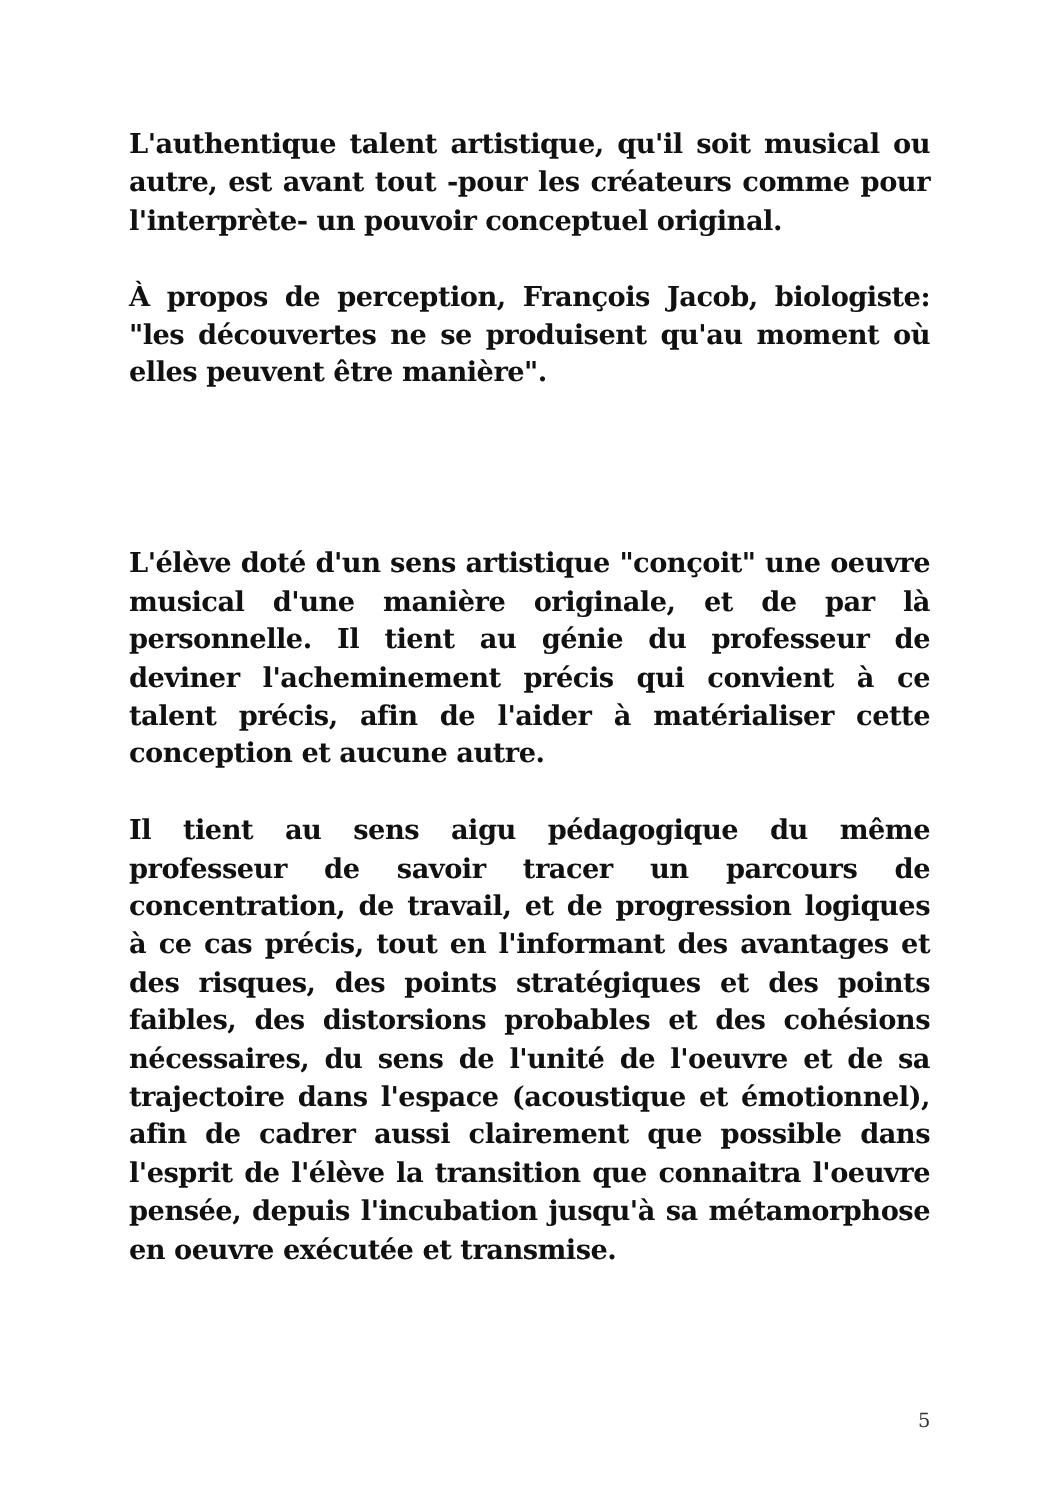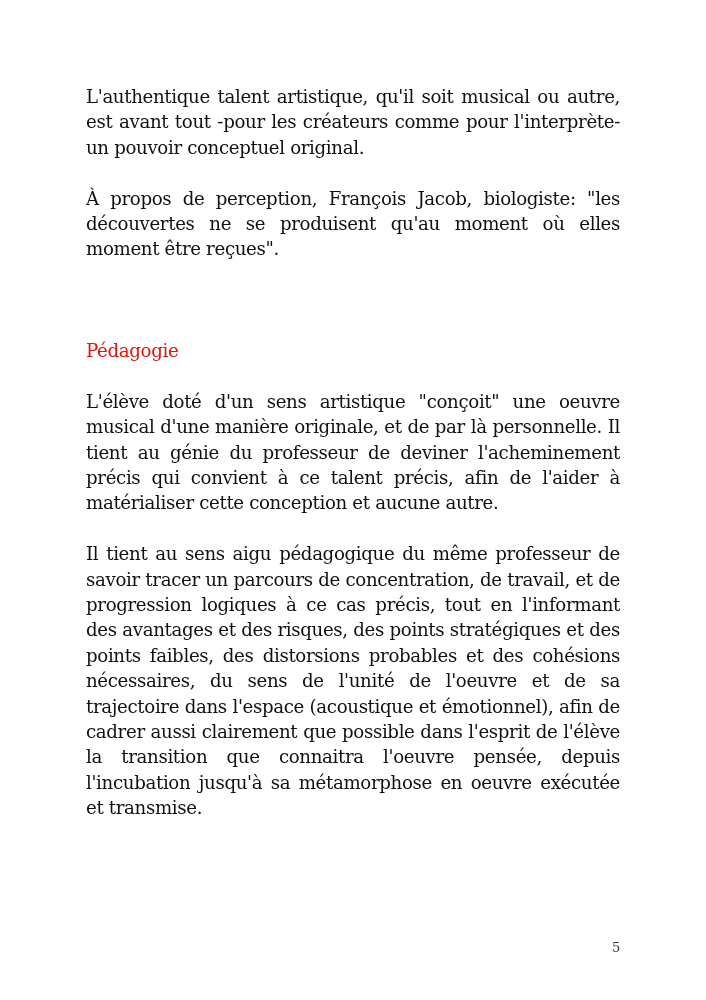--- a/index.html
+++ b/index.html
@@ -3,39 +3,38 @@
   <meta charset="utf-8">
   <style>
     html, body { margin: 0; padding: 0; background: #ffffff; }
     body { width: 706px; height: 1000px; position: relative; overflow: hidden; }
     .page {
       position: absolute; left: 86px; top: 84px; width: 534px;
       font-family: "DejaVu Serif", "Liberation Serif", serif;
       font-size: 18.2px; line-height: 25.4px; color: #111111;
       letter-spacing: -0.35px;
     }
-    .para { margin: 0; text-align: justify; }
+    .para { margin: 0; text-align: justify; font-weight: bold; }
     .gap { height: 25.4px; }
     .gap2 { height: 50.8px; }
     .heading { margin: 0; color: #e8120c; }
     .page-number {
       position: absolute; left: 612px; top: 940px;
       font-family: "DejaVu Serif", "Liberation Serif", serif;
       font-size: 13px; color: #333; letter-spacing: 0;
     }
   </style>
 </head>
 <body>
 
 <div class="page">
   <p class="para">L'authentique talent artistique, qu'il soit musical ou autre, est avant tout -pour les créateurs comme pour l'interprète- un pouvoir conceptuel original.</p>
   <div class="gap"></div>
-  <p class="para">À propos de perception, François Jacob, biologiste: "les découvertes ne se produisent qu'au moment où elles moment être reçues".</p>
+  <p class="para">À propos de perception, François Jacob, biologiste: "les découvertes ne se produisent qu'au moment où elles peuvent être manière".</p>
   <div class="gap"></div>
   <div class="gap2"></div>
-  <p class="heading">Pédagogie</p>
   <div class="gap"></div>
   <p class="para">L'élève doté d'un sens artistique "conçoit" une oeuvre musical d'une manière originale, et de par là personnelle. Il tient au génie du professeur de deviner l'acheminement précis qui convient à ce talent précis, afin de l'aider à matérialiser cette conception et aucune autre.</p>
   <div class="gap"></div>
   <p class="para">Il tient au sens aigu pédagogique du même professeur de savoir tracer un parcours de concentration, de travail, et de progression logiques à ce cas précis, tout en l'informant des avantages et des risques, des points stratégiques et des points faibles, des distorsions probables et des cohésions nécessaires, du sens de l'unité de l'oeuvre et de sa trajectoire dans l'espace (acoustique et émotionnel), afin de cadrer aussi clairement que possible dans l'esprit de l'élève la transition que connaitra l'oeuvre pensée, depuis l'incubation jusqu'à sa métamorphose en oeuvre exécutée et transmise.</p>
 </div>
 
 <div class="page-number">5</div>
 
 </body></html>

